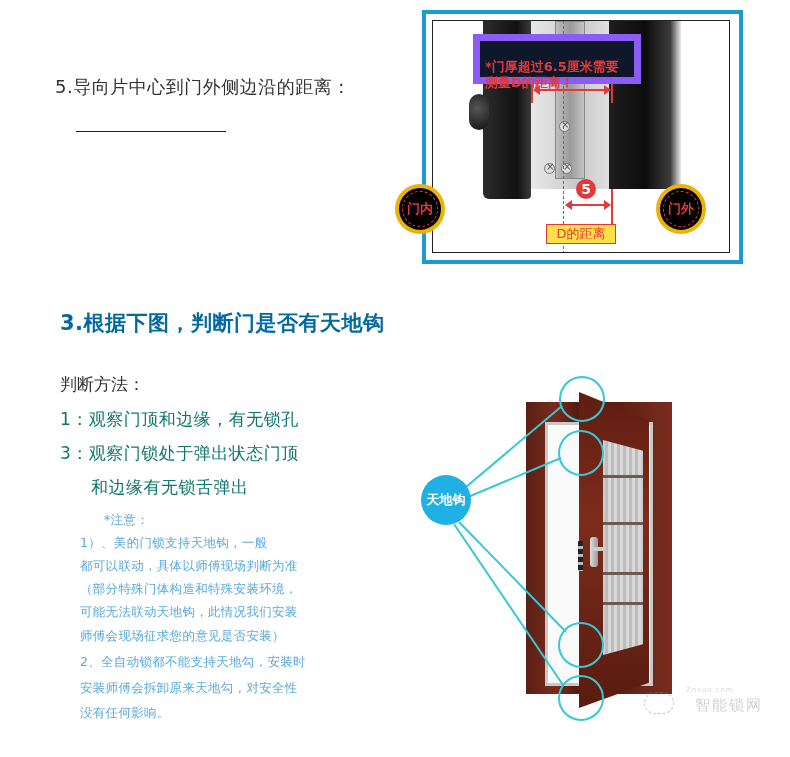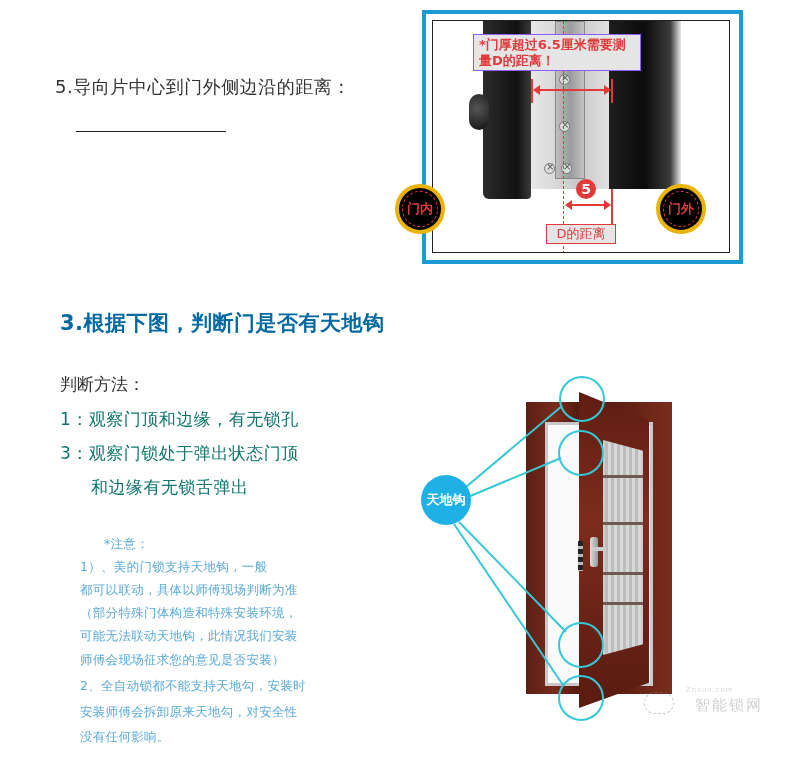--- a/index.html
+++ b/index.html
@@ -18,32 +18,32 @@
   .plate-inner { position: absolute; left: 122px; top: 0; width: 30px; height: 158px; background: linear-gradient(90deg,#bfbfbf,#9a9a9a,#c4c4c4); border: 1px solid #888; }
   .lock-body-right { position: absolute; left: 176px; top: 0; width: 72px; height: 168px; background: linear-gradient(90deg,#1e1e1e,#0c0c0c 50%,#3b3b3b 85%,#eaeaea); }
   .screw { position: absolute; width: 11px; height: 11px; border-radius: 50%; background: #ddd; border: 1px solid #777; }
   .screw::after { content: "×"; position: absolute; left: 1px; top: -3px; font-size: 10px; color: #555; }
   .center-dash { position: absolute; left: 130px; top: 0; width: 0; height: 233px; border-left: 1px dashed #e23a3a; }
   .red-vline { position: absolute; width: 2px; background: #e23a3a; }
   .red-arrow-h { position: absolute; height: 2px; background: #e23a3a; }
   .red-arrow-h::before, .red-arrow-h::after { content: ""; position: absolute; top: -4px; border: 5px solid transparent; }
   .red-arrow-h::before { left: -4px; border-right: 7px solid #e23a3a; border-left: 0; }
   .red-arrow-h::after { right: -4px; border-left: 7px solid #e23a3a; border-right: 0; }
-  .warn-label { position: absolute; left: 40px; top: 13px; width: 168px; height: 37px; background: #e5e5e5; border: 1px solid #8b5cf6; color: #e23a3a; font-size: 13px; line-height: 16px; padding: 2px 5px; font-weight: bold; }
+  .warn-label { position: absolute; left: 40px; top: 13px; width: 168px; height: 37px; background: #0f172a; border: 7px solid #8b5cf6; color: #e23a3a; font-size: 13px; line-height: 16px; padding: 18px 5px; font-weight: bold; }
   .circle-num { position: absolute; left: 143px; top: 158px; width: 20px; height: 20px; border-radius: 50%; background: #e23a3a; color: #fff; font-size: 14px; font-weight: bold; text-align: center; line-height: 20px; }
-  .d-label { position: absolute; left: 113px; top: 203px; width: 70px; height: 20px; background: #e5e5e5; border: 1px solid #e23a3a; color: #e23a3a; font-size: 13px; text-align: center; line-height: 18px; }
+  .d-label { position: absolute; left: 113px; top: 203px; width: 70px; height: 20px; background: #fde047; border: 1px solid #e23a3a; color: #e23a3a; font-size: 13px; text-align: center; line-height: 18px; }
   .side-badge { position: absolute; width: 50px; height: 50px; border-radius: 50%; background: #000000; border: 4px solid #eab308; display: flex; align-items: center; justify-content: center; }
   .side-badge::before { content: ""; position: absolute; left: 3px; top: 3px; right: 3px; bottom: 3px; border-radius: 50%; border: 1px dashed #e23a3a; }
   .side-badge span { color: #e23a3a; font-size: 13px; font-weight: bold; position: relative; }
 
   
   .sec-title { position: absolute; left: 60px; top: 309px; font-size: 21px; font-weight: bold; color: #0369a1; letter-spacing: 0.5px; }
   .method-title { position: absolute; left: 60px; top: 373px; font-size: 17px; color: #333; }
   .method-item { position: absolute; left: 60px; font-size: 17px; color: #0f766e; letter-spacing: 0.5px; }
-  .note-line { position: absolute; left: 80px; font-size: 12.5px; color: #5aa9d8; letter-spacing: 0.3px; margin-top: 24px; }
+  .note-line { position: absolute; left: 80px; font-size: 12.5px; color: #5aa9d8; letter-spacing: 0.3px; }
 
   
   .door-frame { position: absolute; left: 526px; top: 402px; width: 146px; height: 292px; background: linear-gradient(90deg,#5a1f14,#7a2b1b 20%,#4a160d 40%,#7a2d1d); }
   .frame-opening { position: absolute; left: 545px; top: 422px; width: 108px; height: 264px; background: #fafafa; border: 3px solid #c9c9c9; }
   .door-leaf { position: absolute; left: 579px; top: 392px; width: 70px; height: 316px; background: linear-gradient(180deg,#5f1d12,#7d2c1c 40%,#6a2316 70%,#5a1b10); clip-path: polygon(0 0,100% 9%,100% 92%,0 100%); }
   .door-glass { position: absolute; left: 603px; top: 440px; width: 40px; height: 215px; background: repeating-linear-gradient(90deg,#bcbcbc 0 3px,#d8d8d8 3px 6px); border: 2px solid #ccc; clip-path: polygon(0 0,100% 5%,100% 95%,0 100%); }
   .glass-bar { position: absolute; height: 3px; background: #6d5a52; left: 603px; width: 40px; }
   .door-handle { position: absolute; left: 590px; top: 537px; width: 8px; height: 30px; background: linear-gradient(90deg,#ddd,#999); border-radius: 3px; }
   .door-handle-lever { position: absolute; left: 592px; top: 547px; width: 14px; height: 4px; background: #ccc; }
   .lock-holes { position: absolute; left: 578px; top: 541px; width: 5px; height: 30px; background: repeating-linear-gradient(180deg,#222 0 5px,#bbb 5px 8px); }

